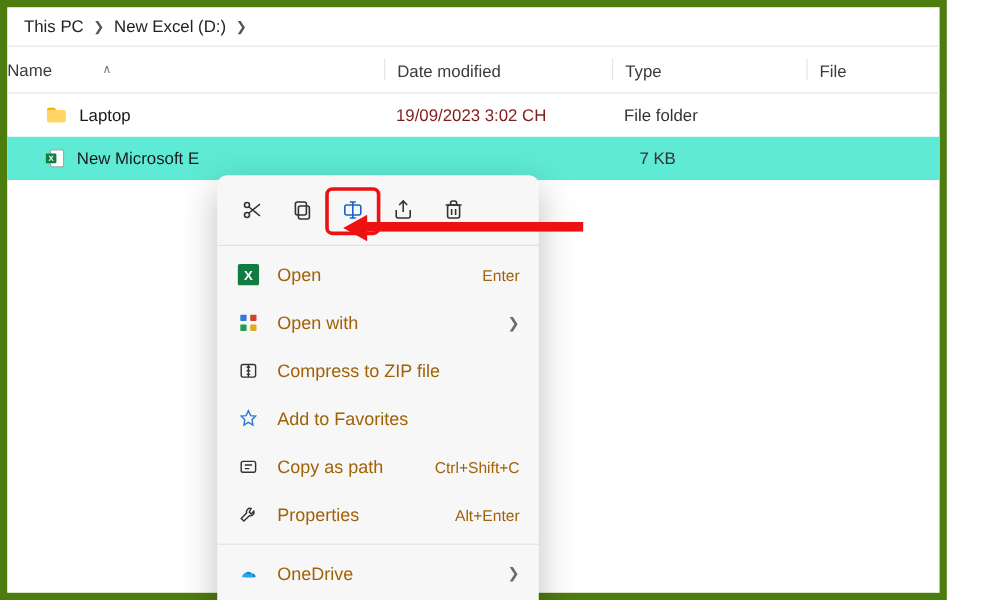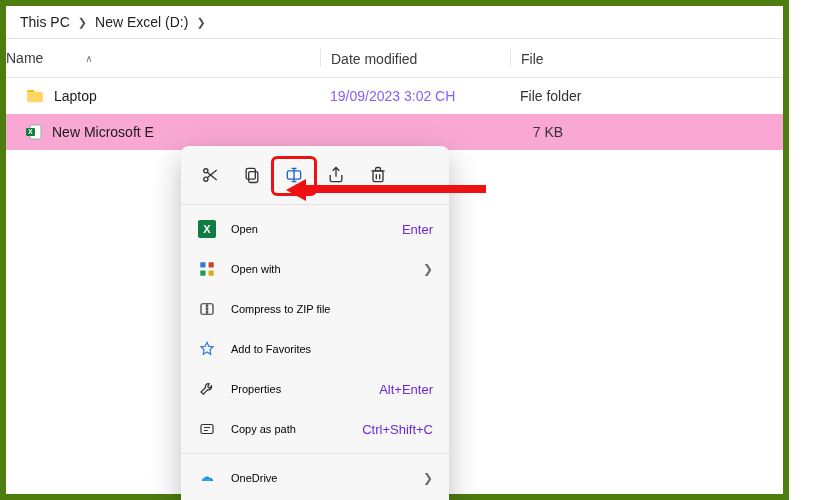--- a/index.html
+++ b/index.html
@@ -11,38 +11,38 @@
 
   .headers{display:flex;align-items:center;padding:10px 0 10px 0;border-bottom:1px solid #e5e5e5;color:#3b3b3b;font-size:14px}
   .col-name{width:314px;display:flex;align-items:center;gap:42px}
   .col-date{width:190px}
   .col-type{width:162px}
   .col-size{width:76px;text-align:left}
   .header-sep{border-left:1px solid #e5e5e5;height:18px;padding-left:10px;display:flex;align-items:flex-end}
   .sort-ind{font-size:10px;color:#777}
 
   .row{display:flex;align-items:center;height:36px}
-  .row .c-name{width:314px;padding-left:20px;display:flex;align-items:center;gap:10px}
-  .row .c-date{width:190px;padding-left:10px;color:#8b5cf6}
+  .row .c-name{width:314px;padding-left:32px;display:flex;align-items:center;gap:10px}
+  .row .c-date{width:190px;padding-left:10px;color:#7f1d1d}
   .row .c-type{width:162px;padding-left:10px;color:#333}
   .row .c-size{width:76px;text-align:center;color:#333}
-  .row.sel{background:#f9a8d4}
+  .row.sel{background:#5eead4}
 
   .icon-folder{width:18px;height:14px;display:inline-block}
   .icon-xls{width:16px;height:16px;display:inline-block}
 
   
   .ctx{position:absolute;left:175px;top:140px;width:268px;background:#f7f7f7;border-radius:8px;box-shadow:0 10px 30px rgba(0,0,0,.25);padding:6px 0 0 0;overflow:hidden}
   .ctx-top{display:flex;gap:0;padding:6px 8px;justify-content:flex-start}
   .ctx-top .tbtn{width:42px;height:36px;display:flex;align-items:center;justify-content:center;border-radius:4px;color:#333}
   .ctx-top .tbtn.selected{outline:3px solid #e11;outline-offset:-1px}
 
   .ctx-item{display:flex;align-items:center;height:40px;padding:0 16px;gap:14px}
-  .ctx-label{flex:1;font-size:11px;color:#000000}
-  .ctx-short{font-size:13px;color:#6d28d9}
+  .ctx-label{flex:1;font-size:15px;color:#a16207}
+  .ctx-short{font-size:13px;color:#a16207}
   .ctx-chev{color:#6b6b6b;font-size:12px}
   .ctx-divider{height:1px;background:#e2e2e2;margin:4px 0}
 
   .mi{width:20px;height:20px;display:flex;align-items:center;justify-content:center}
 
   
   .arrow{position:absolute;left:280px;top:173px;width:200px;height:22px;pointer-events:none}
   .arrow-line{position:absolute;left:16px;top:6px;width:184px;height:8px;background:#e11}
   .arrow-head{position:absolute;left:0;top:0;width:0;height:0;border-top:11px solid transparent;border-bottom:11px solid transparent;border-right:20px solid #e11}
 </style>
@@ -58,20 +58,23 @@
 </div>
 
 <div class="headers">
   <div class="col-name">
     <span>Name</span>
     <span class="sort-ind">∧</span>
   </div>
   <div class="col-date header-sep">
         <span>Date modified</span>
       </div>
+  <div class="col-type header-sep">
+        <span>Type</span>
+      </div>
   <div class="col-size header-sep">
         <span>File</span>
       </div>
 </div>
 
 <div class="row">
   <div class="c-name">
     <span class="icon-folder">
       <svg viewBox="0 0 20 16" width="18" height="14">
             <path fill="#ffd666" d="M1 3a2 2 0 0 1 2-2h5l2 2h7a2 2 0 0 1 2 2v8a2 2 0 0 1-2 2H3a2 2 0 0 1-2-2z"></path>
@@ -187,36 +190,36 @@
       <svg width="18" height="18" viewBox="0 0 24 24" fill="none" stroke="#2f7bd6" stroke-width="1.6">
             <path d="M12 3l2.5 5.5L20 9l-4 4 1 6-5-3-5 3 1-6-4-4 5.5-.5z"></path>
           </svg>
     </span>
     <span class="ctx-label">Add to Favorites</span>
   </div>
 
   <div class="ctx-item">
     <span class="mi">
       <svg width="18" height="18" viewBox="0 0 24 24" fill="none" stroke="#333" stroke-width="1.6">
+            <rect x="4" y="6" width="16" height="12" rx="2"></rect>
+            <path d="M8 10h8M8 14h5"></path>
+          </svg>
+    </span>
+    <span class="ctx-label">Copy as path</span>
+    <span class="ctx-short">Ctrl+Shift+C</span>
+  </div>
+
+  <div class="ctx-item">
+    <span class="mi">
+      <svg width="18" height="18" viewBox="0 0 24 24" fill="none" stroke="#333" stroke-width="1.6">
             <path d="M15 5a4 4 0 0 0-5 5l-6 6 3 3 6-6a4 4 0 0 0 5-5l-3 3-2-2z"></path>
           </svg>
     </span>
     <span class="ctx-label">Properties</span>
     <span class="ctx-short">Alt+Enter</span>
-  </div>
-
-  <div class="ctx-item">
-    <span class="mi">
-      <svg width="18" height="18" viewBox="0 0 24 24" fill="none" stroke="#333" stroke-width="1.6">
-            <rect x="4" y="6" width="16" height="12" rx="2"></rect>
-            <path d="M8 10h8M8 14h5"></path>
-          </svg>
-    </span>
-    <span class="ctx-label">Copy as path</span>
-    <span class="ctx-short">Ctrl+Shift+C</span>
   </div>
 
   <div class="ctx-divider"></div>
 
   <div class="ctx-item">
     <span class="mi">
       <svg width="18" height="18" viewBox="0 0 24 24">
             <path fill="#1382d6" d="M7 15a5 5 0 0 1 9-3 4 4 0 0 1 4 4H8a3 3 0 0 1-1-1z"></path>
             <path fill="#2aa5ef" d="M5 16a4 4 0 0 1 7-3 3 3 0 0 1 5 3z"></path>
           </svg>

